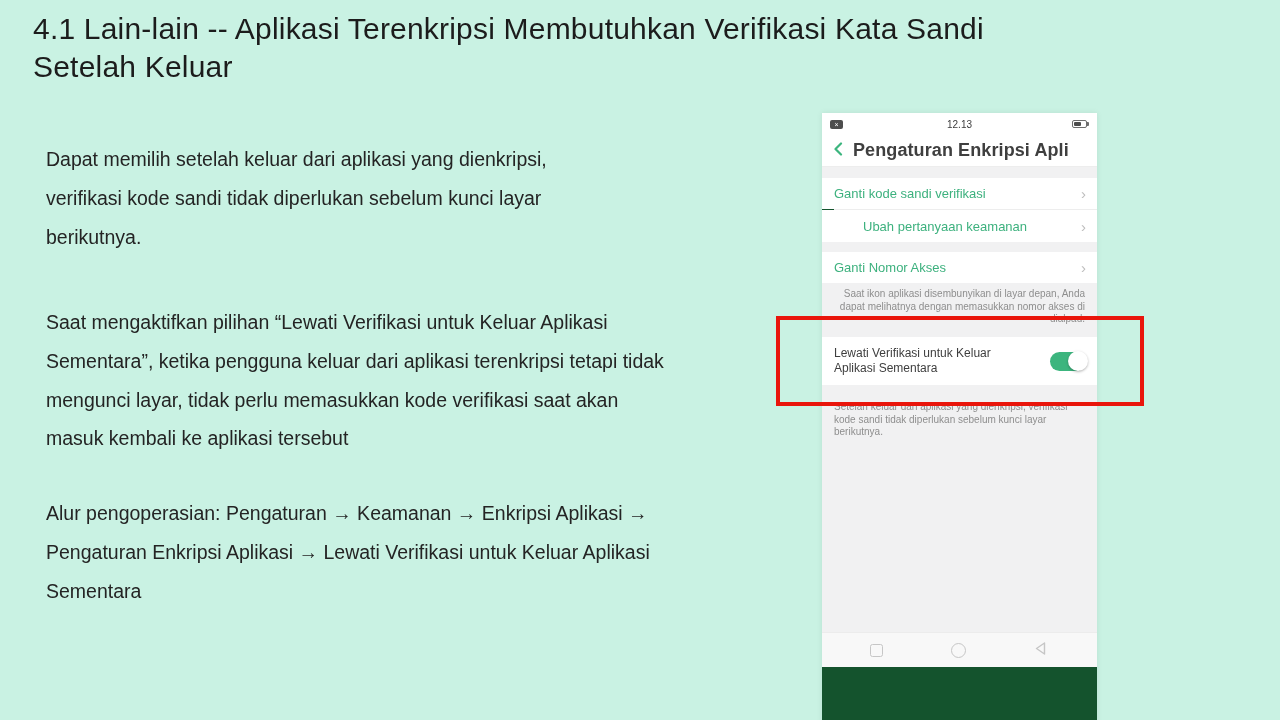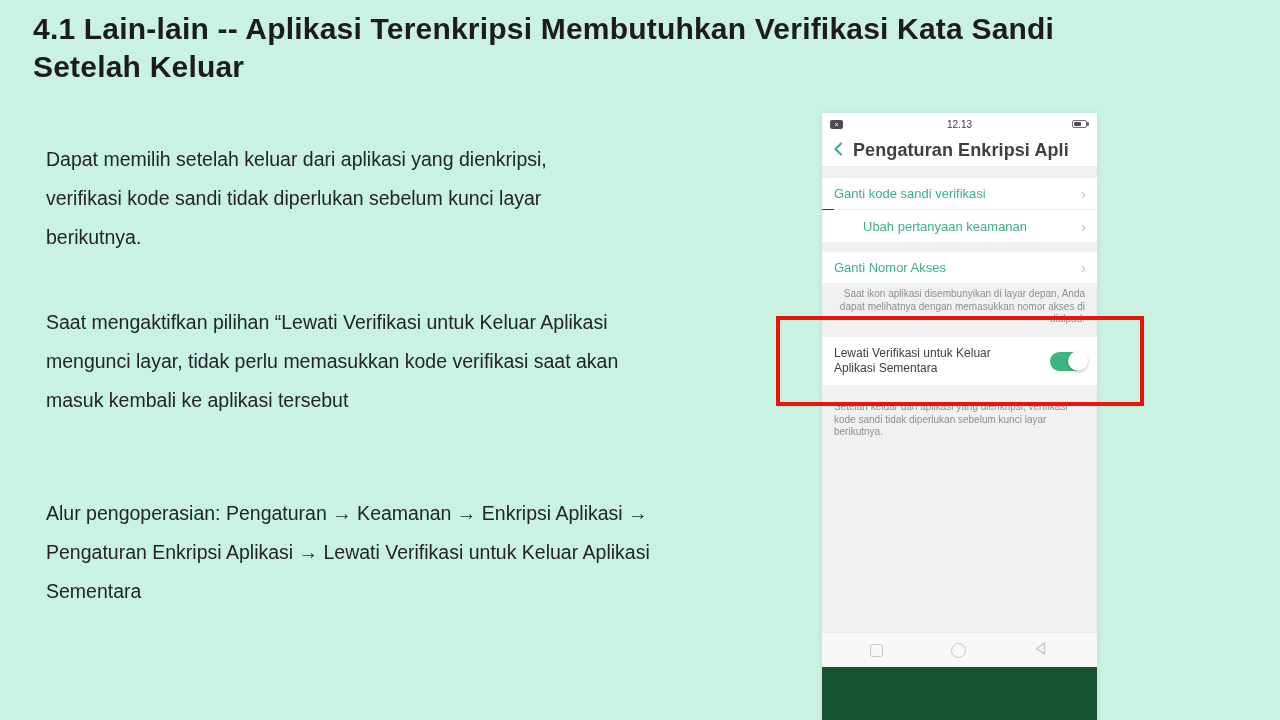--- a/index.html
+++ b/index.html
@@ -4,21 +4,21 @@
 <style>
   * { margin:0; padding:0; box-sizing:border-box; }
   html,body { width:1280px; height:720px; }
   .slide {
     position:relative; width:1280px; height:720px;
     background:#c9f2e3; overflow:hidden;
     font-family:"Liberation Sans", sans-serif;
   }
   .title {
     position:absolute; left:33px; top:10px; width:1100px;
-    font-size:30px; line-height:38px; color:#1c1c1c; font-weight:700;
+    font-size:30px; line-height:38px; color:#1c1c1c; font-weight:400;
     letter-spacing:0.2px;
   }
   .para {
     position:absolute; left:46px; width:700px;
     font-size:19.5px; line-height:38.8px; color:#242424; font-weight:400;
   }
   .para-1 { top:140px; }
   .para-2 { top:303px; }
   .para-3 { top:494px; }
 
@@ -113,20 +113,21 @@
   </div>
 
   <div class="para para-1">
     <div>Dapat memilih setelah keluar dari aplikasi yang dienkripsi,</div>
     <div>verifikasi kode sandi tidak diperlukan sebelum kunci layar</div>
     <div>berikutnya.</div>
   </div>
 
   <div class="para para-2">
     <div>Saat mengaktifkan pilihan “Lewati Verifikasi untuk Keluar Aplikasi</div>
+    <div>Sementara”, ketika pengguna keluar dari aplikasi terenkripsi  tetapi tidak</div>
     <div>mengunci layar, tidak perlu memasukkan kode verifikasi saat akan</div>
     <div>masuk kembali ke aplikasi tersebut</div>
   </div>
 
   <div class="para para-3">
     <div>Alur pengoperasian: Pengaturan → Keamanan → Enkripsi Aplikasi →</div>
     <div>Pengaturan Enkripsi Aplikasi → Lewati Verifikasi untuk Keluar Aplikasi</div>
     <div>Sementara</div>
   </div>
 

